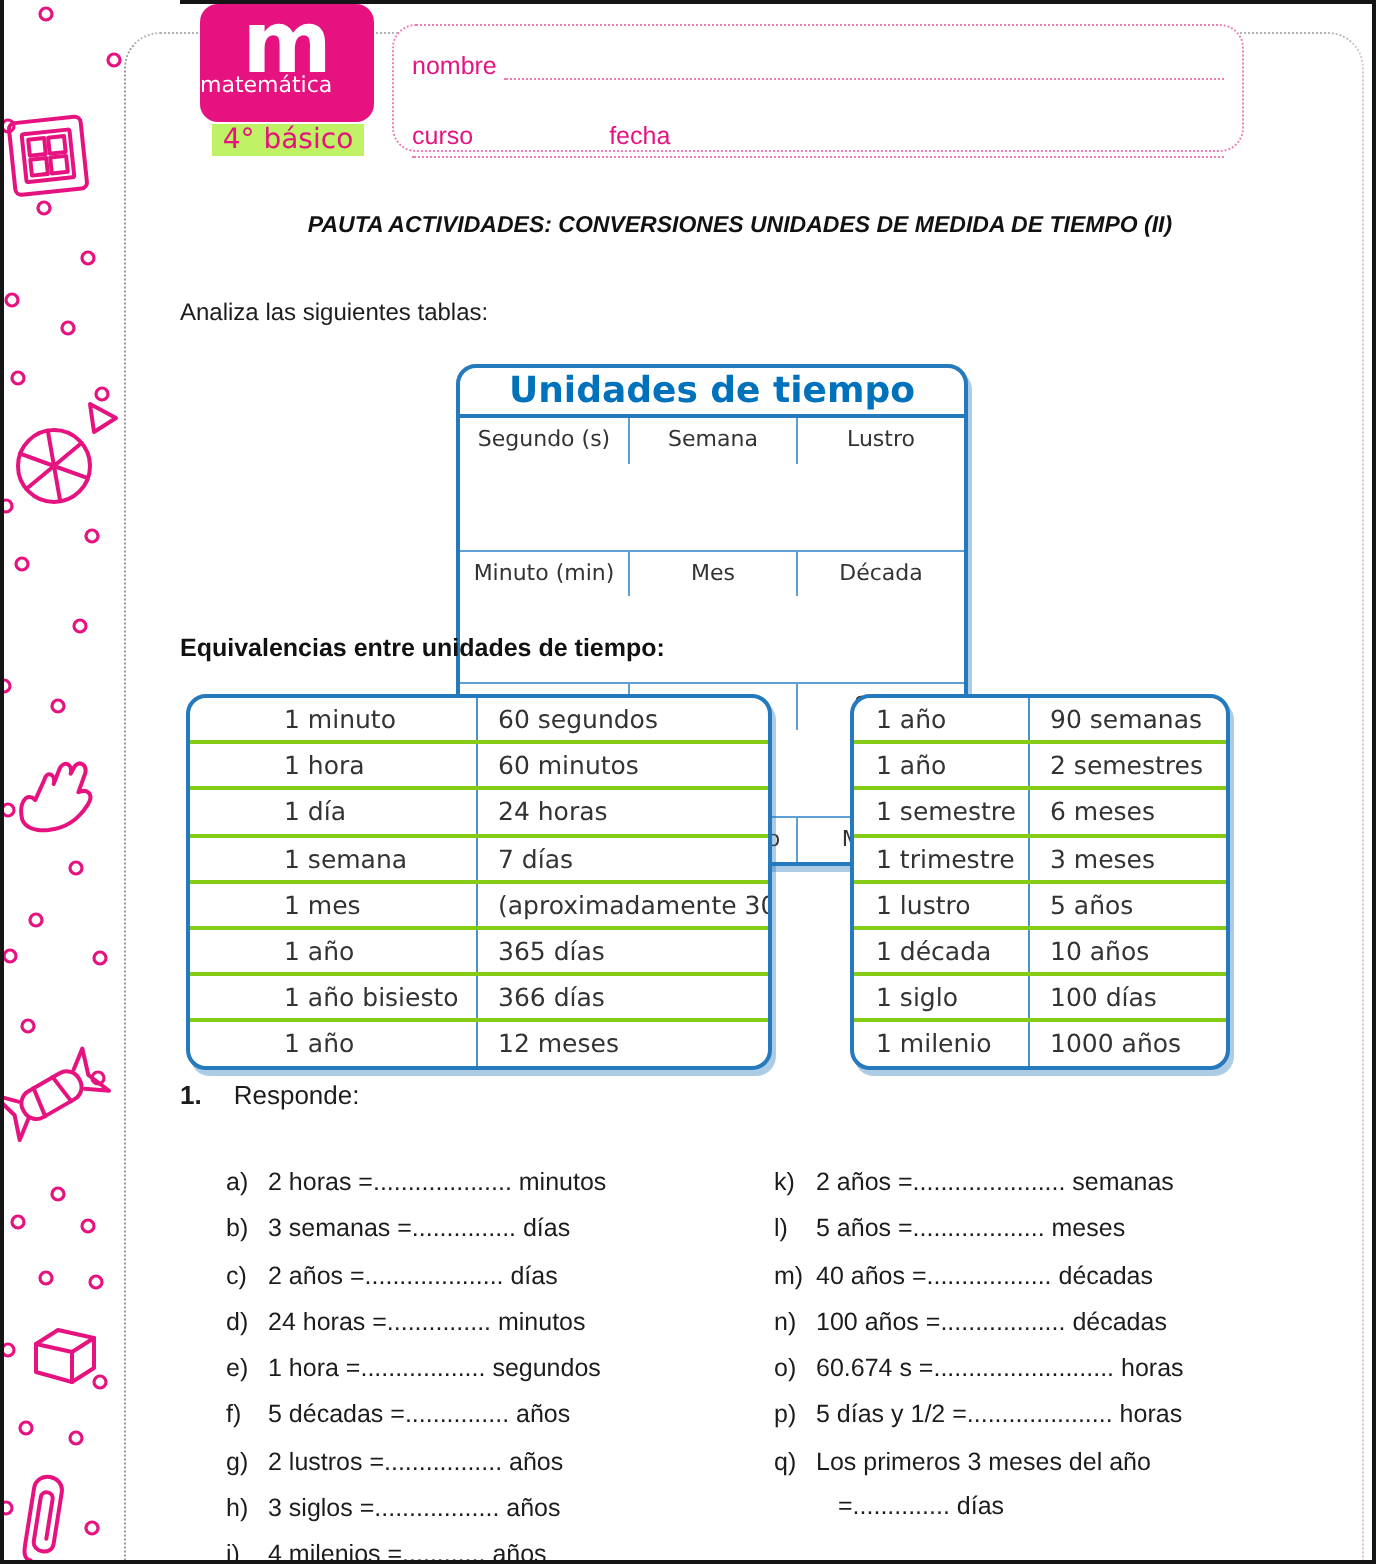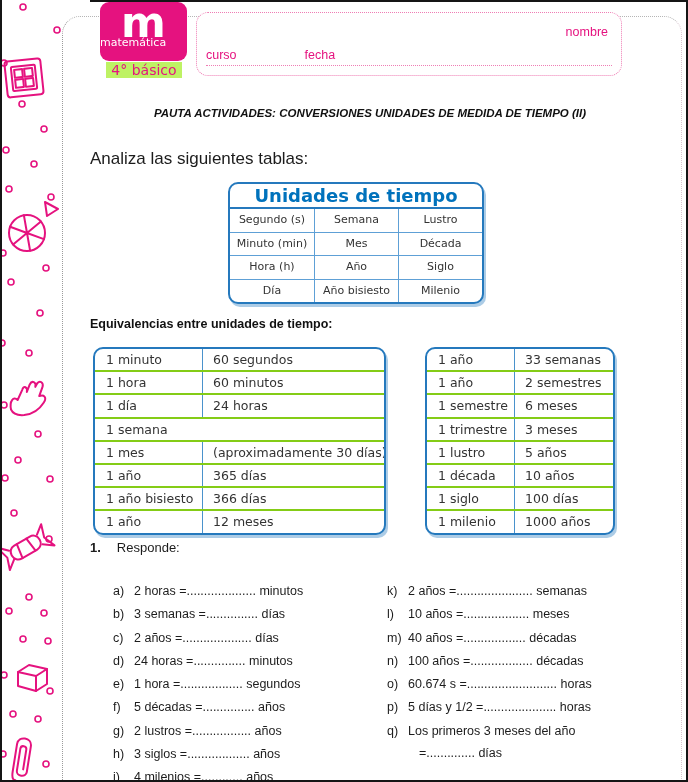--- a/index.html
+++ b/index.html
@@ -24,46 +24,46 @@
   .logo{position:absolute;left:100px;top:2px;width:87px;height:59px;background:#e5127f;
         border-radius:9px;z-index:3;}
   .logo-m{font-family:"DejaVu Sans",sans-serif;font-weight:bold;color:#fff;font-size:43px;
           line-height:38px;text-align:center;margin-top:1px;}
   .logo-sub{color:#fff;font-size:11px;text-align:left;margin-top:-5px;font-family:"DejaVu Sans",sans-serif;}
   .logo-grade{position:absolute;left:106px;top:62px;width:76px;text-align:center;color:#e5127f;
           font-size:14px;font-family:"DejaVu Sans",sans-serif;background:#bef264;z-index:3;}
 
   .name-box{position:absolute;left:196px;top:12px;width:424px;height:62px;background:#fff;
         border:1.5px dotted #ef7db4;border-radius:12px;z-index:2;}
-  .nb-row1{position:absolute;left:9px;right:9px;top:12px;display:flex;align-items:flex-end;flex-direction:column;}
-  .nb-row2{position:absolute;left:9px;right:9px;top:35px;display:flex;
+  .nb-row1{position:absolute;left:9px;right:9px;top:12px;display:flex;align-items:flex-end;}
+  .nb-row2{position:absolute;left:9px;right:9px;top:48px;display:flex;
         border-bottom:1.5px dotted #ef7db4;padding-bottom:3px;}
   .nb-label{color:#e5127f;font-size:12.5px;line-height:14px;padding-right:4px;}
   .nb-dots{flex:1;border-bottom:1.5px dotted #ef7db4;height:14px;}
   .nb-gap{width:64px;}
 
   .title{position:absolute;left:62px;right:10px;top:107px;text-align:center;
          font-weight:bold;font-size:11.5px;color:#111;font-style:italic;}
-  .intro{position:absolute;left:90px;top:149px;font-size:17px;}
+  .intro{position:absolute;left:90px;top:149px;font-size:12px;}
 
   
   .btable{position:absolute;background:#fff;border:2.5px solid #2579bd;border-radius:10px;
           box-shadow:2px 3px 0 rgba(37,121,189,0.38);overflow:hidden;
           font-family:"DejaVu Sans",sans-serif;color:#333;}
   .units{left:228px;top:182px;width:252px;font-size:11px;}
   .units-title{height:23px;line-height:23px;text-align:center;font-weight:bold;font-size:18px;
           color:#0072bc;border-bottom:2px solid #2579bd;}
   .units .trow{display:grid;grid-template-columns:1fr 1fr 1fr;}
-  .units .trow + .trow{border-top:1px solid #5ea0d6;}
+  .units .trow + .trow{border-top:1px solid #5ea0d6;margin-top:43px;}
   .units .tcell{height:22.5px;line-height:22.5px;text-align:center;}
   .units .tcell + .tcell{border-left:1px solid #5ea0d6;}
 
   .equiv-heading{position:absolute;left:90px;top:317px;font-weight:bold;font-size:12.5px;color:#111;}
   .equiv-left{left:93px;top:347px;width:289px;font-size:12.5px;}
-  .equiv-left .trow{display:grid;grid-template-columns:107px 1fr;}
+  .equiv-left .trow{display:grid;grid-template-columns:107px 1fr;padding-left:36px;}
   .equiv-right{left:425px;top:347px;width:186px;font-size:12.5px;}
   .equiv-right .trow{display:grid;grid-template-columns:87px 1fr;}
   .equiv-left .trow + .trow,.equiv-right .trow + .trow{border-top:2px solid #84cc16;}
   .equiv-left .tcell,.equiv-right .tcell{height:21.2px;line-height:21.2px;padding-left:11px;
         white-space:nowrap;overflow:hidden;}
   .equiv-left .tcell + .tcell,.equiv-right .tcell + .tcell{border-left:1px solid #4a92cc;padding-left:10px;}
 
   .responde{position:absolute;left:90px;top:540px;font-size:13px;}
   .responde .num{font-weight:bold;margin-right:16px;}
 
@@ -207,20 +207,21 @@
       <div class="trow">
         <div class="tcell">1 hora</div>
         <div class="tcell">60 minutos</div>
       </div>
       <div class="trow">
         <div class="tcell">1 día</div>
         <div class="tcell">24 horas</div>
       </div>
       <div class="trow">
         <div class="tcell">1 semana</div>
+        <div class="tcell">7 días</div>
       </div>
       <div class="trow">
         <div class="tcell">1 mes</div>
         <div class="tcell">(aproximadamente 30 días)</div>
       </div>
       <div class="trow">
         <div class="tcell">1 año</div>
         <div class="tcell">365 días</div>
       </div>
       <div class="trow">
@@ -228,21 +229,21 @@
         <div class="tcell">366 días</div>
       </div>
       <div class="trow">
         <div class="tcell">1 año</div>
         <div class="tcell">12 meses</div>
       </div>
     </div>
   <div class="btable equiv-right">
       <div class="trow">
         <div class="tcell">1 año</div>
-        <div class="tcell">33 semanas</div>
+        <div class="tcell">90 semanas</div>
       </div>
       <div class="trow">
         <div class="tcell">1 año</div>
         <div class="tcell">2 semestres</div>
       </div>
       <div class="trow">
         <div class="tcell">1 semestre</div>
         <div class="tcell">6 meses</div>
       </div>
       <div class="trow">
@@ -309,21 +310,21 @@
         <span class="qtext">4 milenios =............ años</span>
       </div>
     </div>
   <div class="qcol qcol-right">
       <div class="qrow">
         <span class="qletter">k)</span>
         <span class="qtext">2 años =...................... semanas</span>
       </div>
       <div class="qrow">
         <span class="qletter">l)</span>
-        <span class="qtext">10 años =................... meses</span>
+        <span class="qtext">5 años =................... meses</span>
       </div>
       <div class="qrow">
         <span class="qletter">m)</span>
         <span class="qtext">40 años =.................. décadas</span>
       </div>
       <div class="qrow">
         <span class="qletter">n)</span>
         <span class="qtext">100 años =.................. décadas</span>
       </div>
       <div class="qrow">

